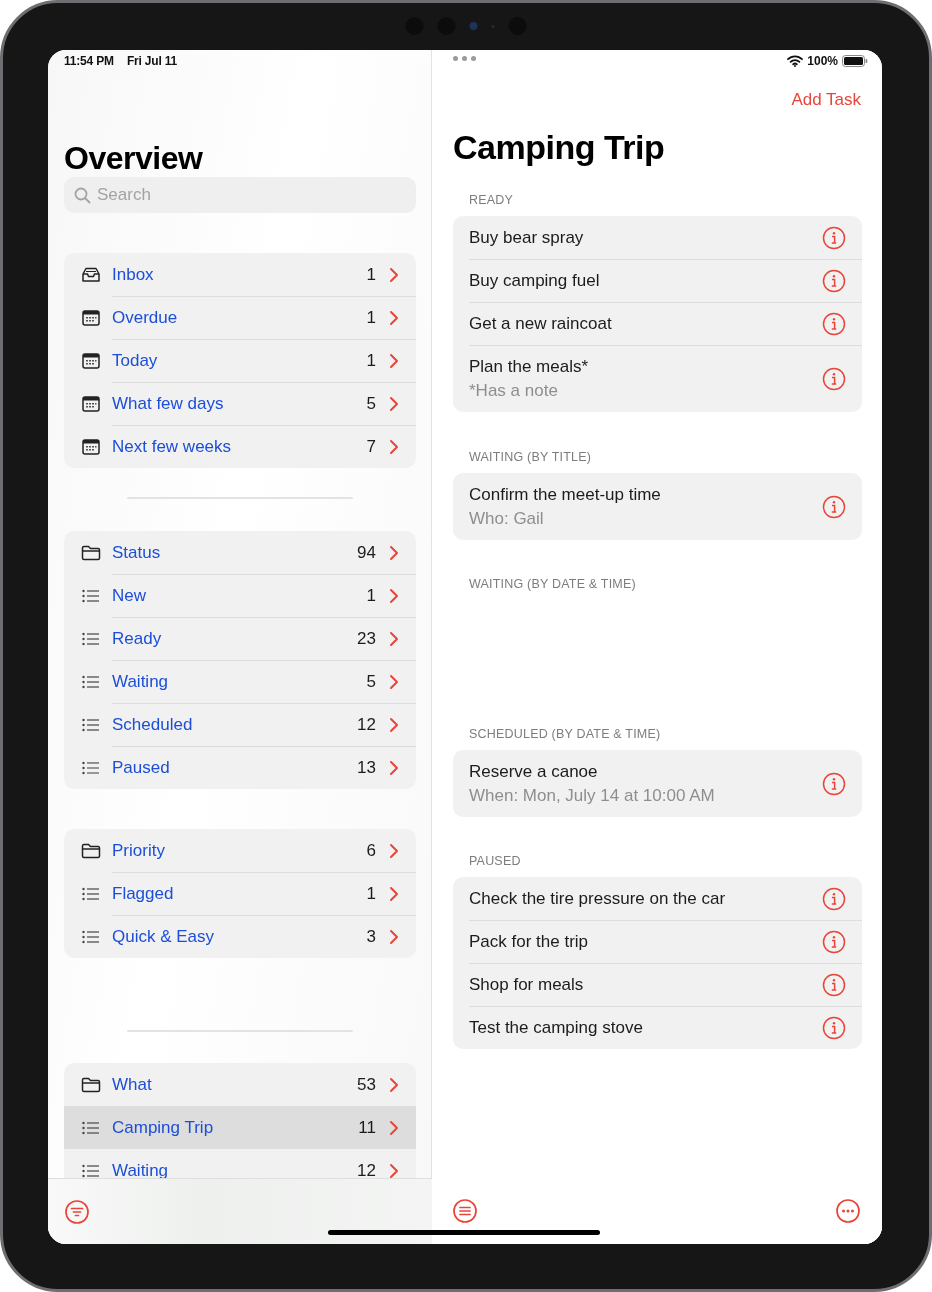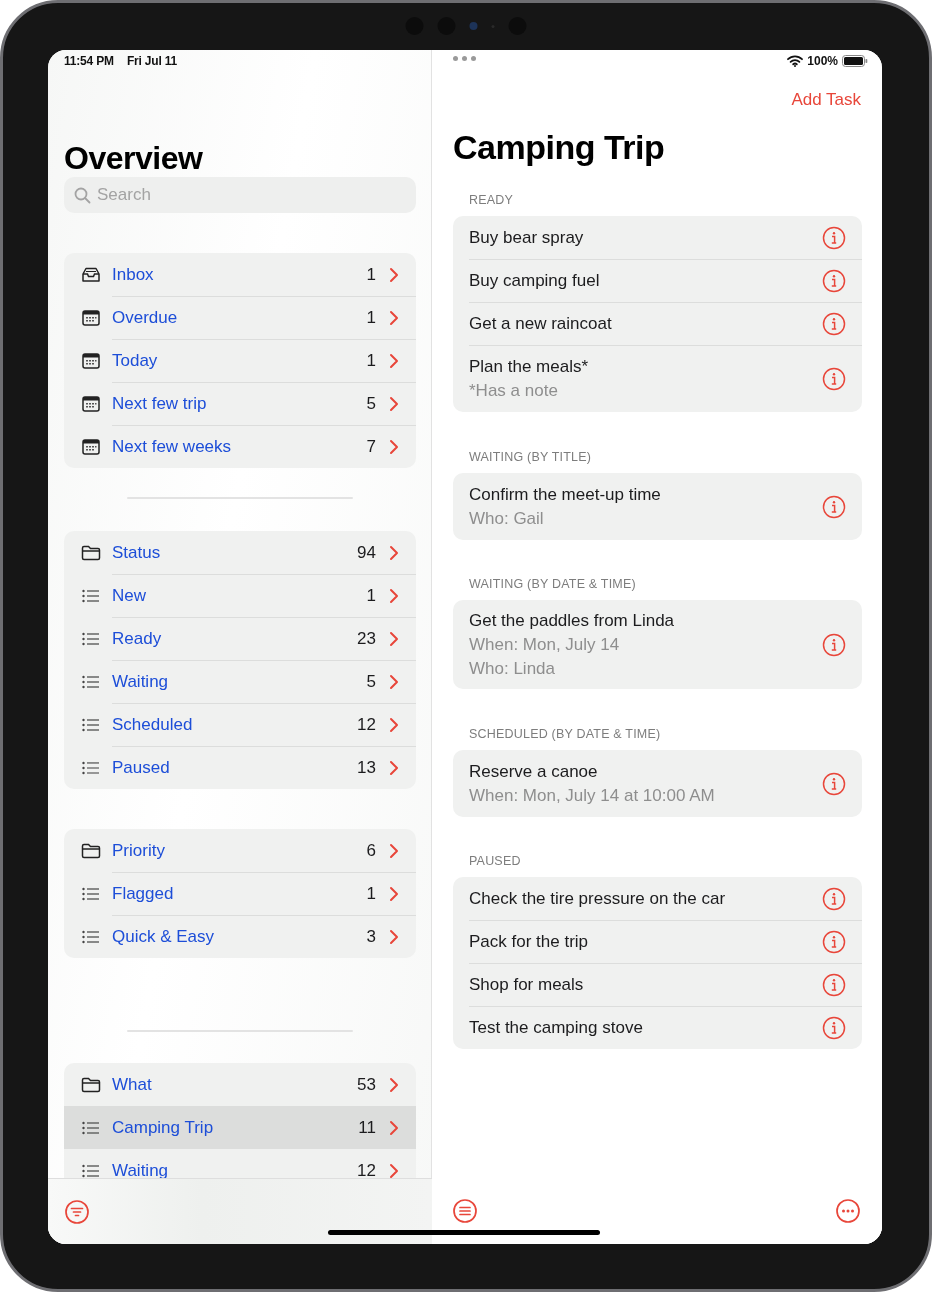--- a/index.html
+++ b/index.html
@@ -183,21 +183,21 @@
                 <rect x="4" y="7" width="2" height="1.5"></rect>
                 <rect x="7" y="7" width="2" height="1.5"></rect>
                 <rect x="10" y="7" width="2" height="1.5"></rect>
                 <rect x="13" y="7" width="1.5" height="1.5"></rect>
                 <rect x="4" y="10" width="2" height="1.5"></rect>
                 <rect x="7" y="10" width="2" height="1.5"></rect>
                 <rect x="10" y="10" width="2" height="1.5"></rect>
               </g>
             </svg>
           </span>
-        <span class="label">Next few trip</span>
+        <span class="label">What few days</span>
         <span class="count">5</span>
         <span class="chev">
             <svg width="10" height="16" viewBox="0 0 10 16">
               <path d="M2 2 L8 8 L2 14" fill="none" stroke="#e8463a" stroke-width="2" stroke-linecap="round" stroke-linejoin="round"></path>
             </svg>
           </span>
       </div>
       <div class="row">
         <span class="ico">
             <svg width="18" height="16" viewBox="0 0 18 16">
@@ -577,34 +577,20 @@
         </div>
         <svg class="info" viewBox="0 0 24 24">
             <circle cx="12" cy="12" r="10.5" fill="none" stroke="#e8463a" stroke-width="1.5"></circle>
             <circle cx="12" cy="7.2" r="1.2" fill="#e8463a"></circle>
             <path d="M10 10.5 H12.6 V17 M9.8 17 H14.2" fill="none" stroke="#e8463a" stroke-width="1.5"></path>
           </svg>
       </div>
     </div>
 
     <div class="section-header" style="top:527px;">WAITING (BY DATE &amp; TIME)</div>
-    <div class="tgroup" style="top:550px;">
-      <div class="trow" style="height:89px;">
-        <div class="txt">
-          <div class="title">Get the paddles from Linda</div>
-          <div class="sub">When: Mon, July 14</div>
-          <div class="sub">Who: Linda</div>
-        </div>
-        <svg class="info" viewBox="0 0 24 24">
-            <circle cx="12" cy="12" r="10.5" fill="none" stroke="#e8463a" stroke-width="1.5"></circle>
-            <circle cx="12" cy="7.2" r="1.2" fill="#e8463a"></circle>
-            <path d="M10 10.5 H12.6 V17 M9.8 17 H14.2" fill="none" stroke="#e8463a" stroke-width="1.5"></path>
-          </svg>
-      </div>
-    </div>
 
     <div class="section-header" style="top:677px;">SCHEDULED (BY DATE &amp; TIME)</div>
     <div class="tgroup" style="top:700px;">
       <div class="trow" style="height:67px;">
         <div class="txt">
           <div class="title">Reserve a canoe</div>
           <div class="sub">When: Mon, July 14 at 10:00 AM</div>
         </div>
         <svg class="info" viewBox="0 0 24 24">
             <circle cx="12" cy="12" r="10.5" fill="none" stroke="#e8463a" stroke-width="1.5"></circle>

